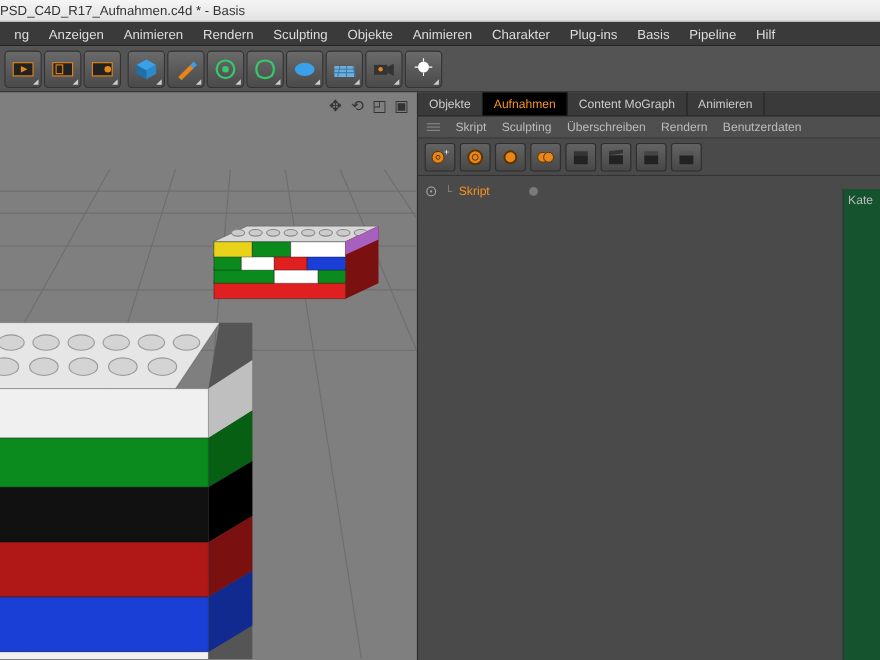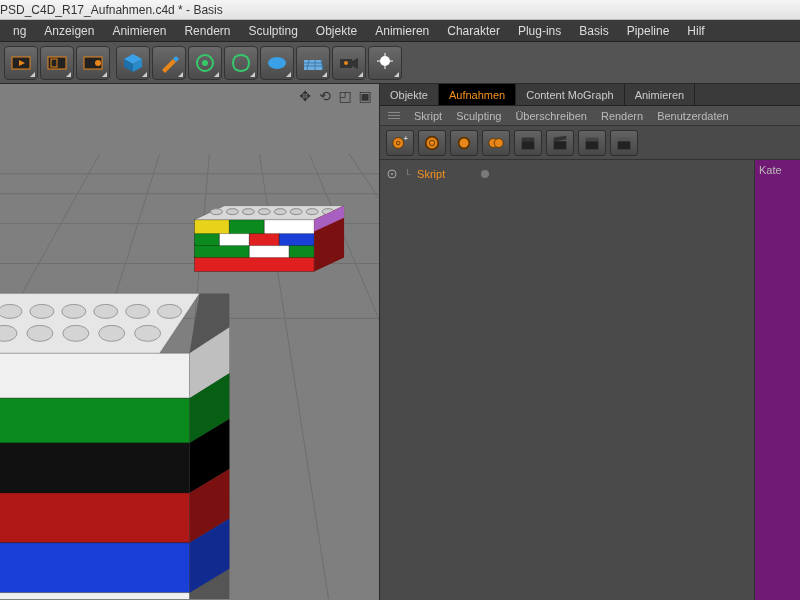--- a/index.html
+++ b/index.html
@@ -42,21 +42,21 @@
   .sbtn { width: 28px; height: 26px; background: linear-gradient(#636363,#474747); border: 1px solid #2e2e2e; border-radius: 3px; display:flex; align-items:center; justify-content:center; }
   .sbtn.orange svg circle, .sbtn.orange svg path { fill:#e8861a; stroke:#5a3300; }
   .sbtn svg { width: 18px; height: 18px; }
 
   .tree { flex: 1; display: flex; }
   .tree-left { flex: 1; padding: 4px 6px; font-size: 11px; color: #ccc; }
   .tree-row { display: flex; align-items: center; gap: 6px; height: 20px; }
   .tree-row .exp { color: #888; font-size: 10px; }
   .tree-row .lbl { color: #f7931e; }
   .tree-row .dot { width: 8px; height: 8px; border-radius: 50%; background: #7a7a7a; margin-left: 30px; }
-  .tree-right { width: 46px; border-left: 1px solid #333; background: #701a75; font-size: 11px; color: #bbb; padding: 4px 4px; }
+  .tree-right { width: 34px; border-left: 1px solid #333; background: #14532d; font-size: 11px; color: #bbb; padding: 4px 4px; margin-top: 12px; }
   .target-icon { width:12px; height:12px; display:inline-block; }
 </style>
 </head>
 <body>
 
 <div class="titlebar"><span>PSD_C4D_R17_Aufnahmen.c4d * - Basis</span></div>
 
 <div class="menubar">
   <div class="mitem">ng</div>
   <div class="mitem">Anzeigen</div>

